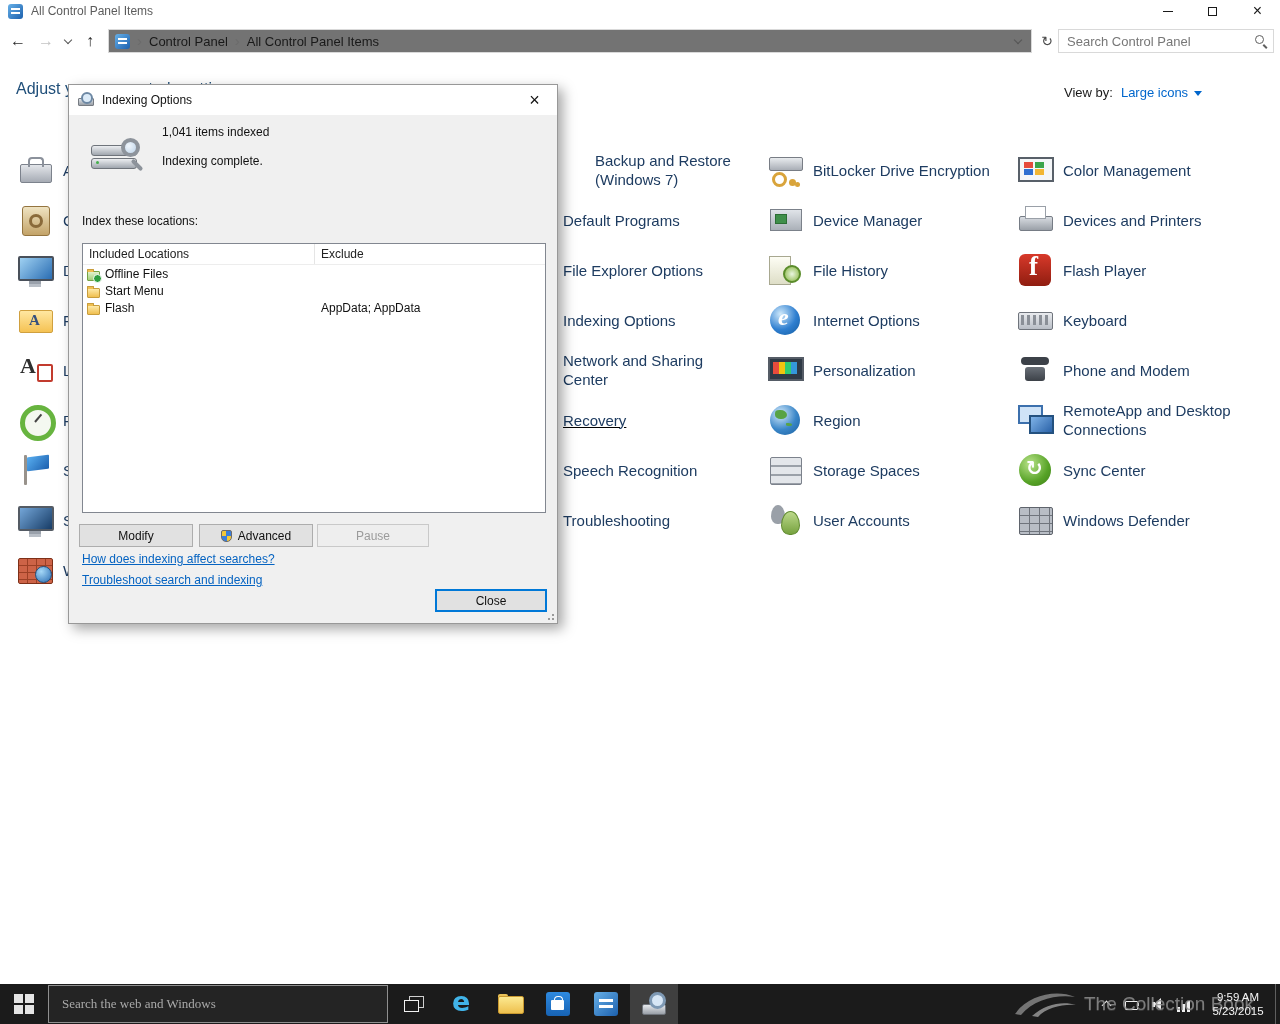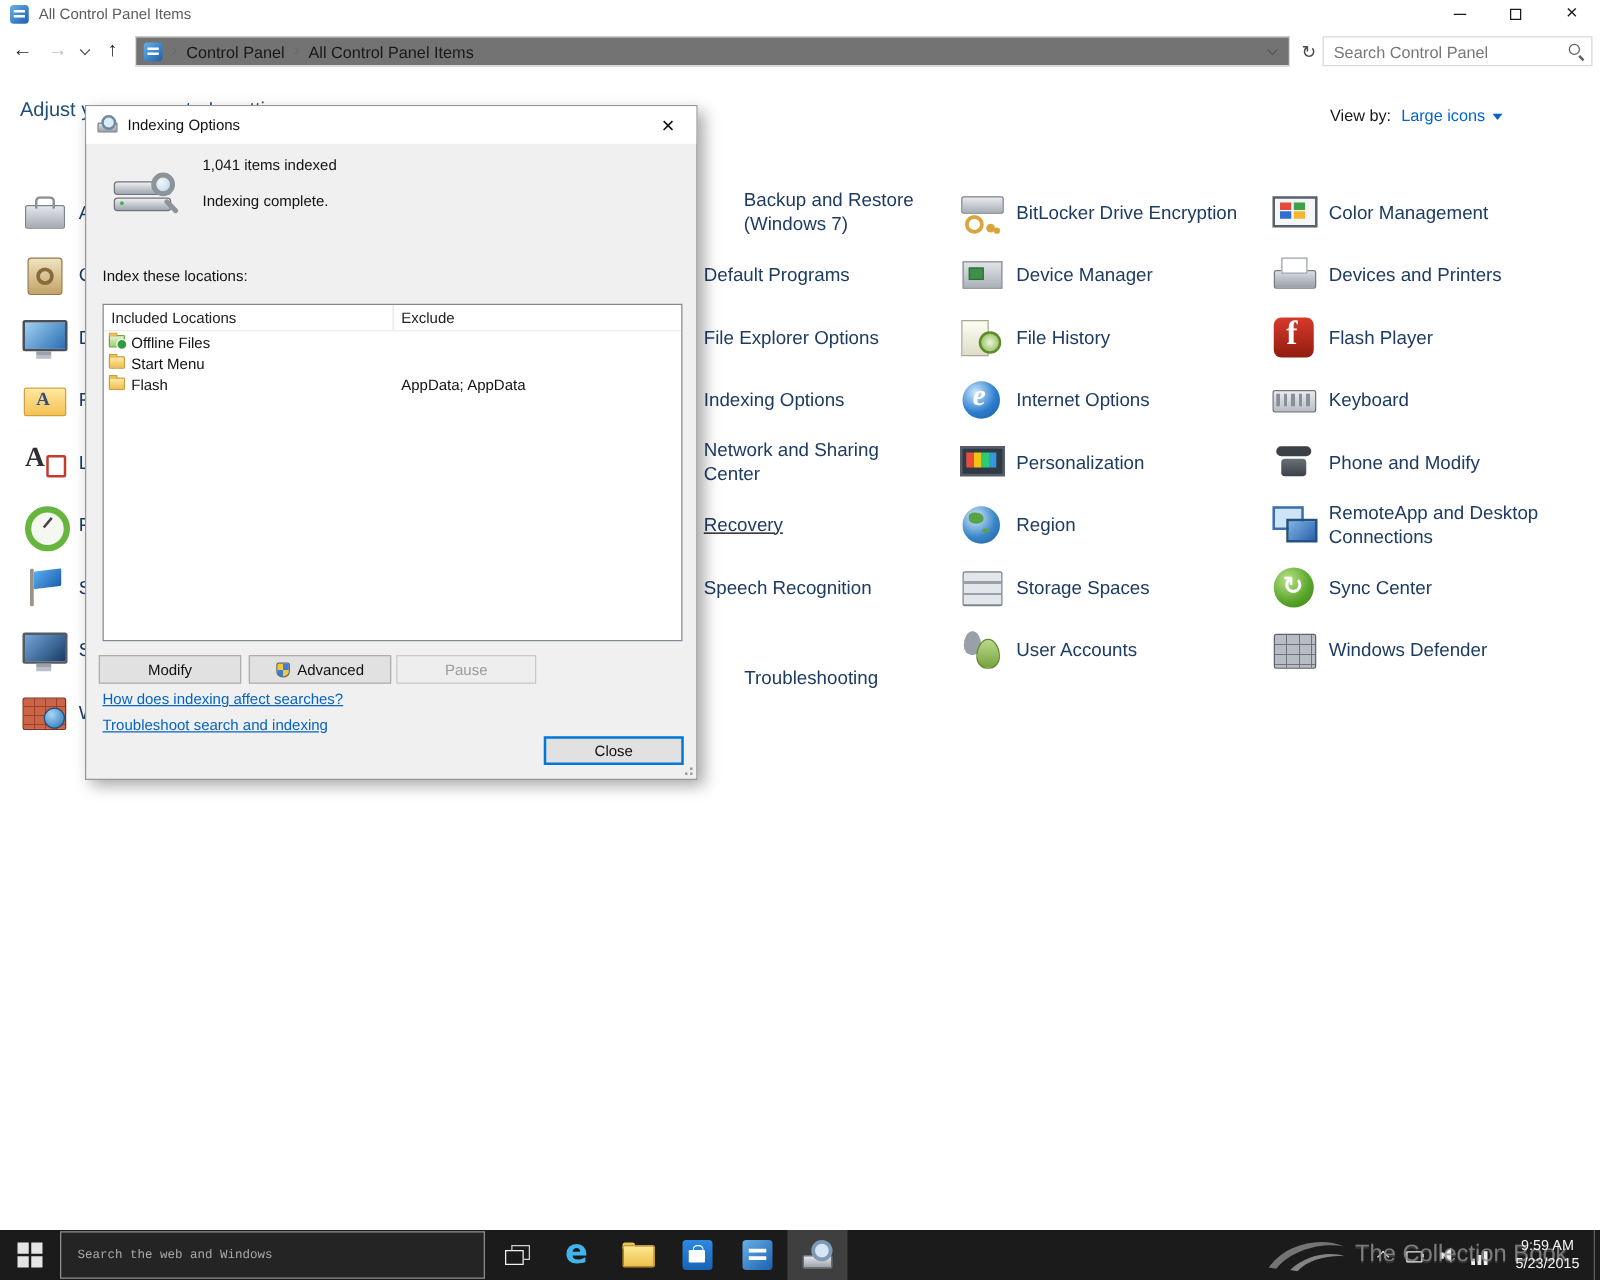--- a/index.html
+++ b/index.html
@@ -119,21 +119,21 @@
   .hdd-lens{position:absolute;right:1px;top:1px;width:19px;height:19px;border:4px solid #8d939b;border-radius:50%;background:radial-gradient(circle at 35% 35%,#f0f6fc,#bcd2e8)}
   .hdd-handle{position:absolute;right:-3px;top:26px;width:14px;height:4px;background:#8d939b;border-radius:2px;transform:rotate(45deg)}
   .dlg-count{position:absolute;left:93px;top:40px;color:#111}
   .dlg-status{position:absolute;left:93px;top:69px;color:#111}
   .dlg-loclabel{position:absolute;left:13px;top:129px;color:#111}
   .dlg-list{position:absolute;left:13px;top:158px;width:464px;height:270px;background:#fff;border:1px solid #828790;overflow:hidden}
   .list-head{display:flex;height:21px;border-bottom:1px solid #ededed}
   .head-c1{width:232px;border-right:1px solid #e5e5e5;padding:3px 0 0 6px;color:#222}
   .head-c2{flex:1;padding:3px 0 0 6px;color:#222}
   .loc-row{display:flex;height:17px;align-items:center;color:#111}
-  .loc-name{width:232px;display:flex;align-items:flex-start;padding-left:4px}
+  .loc-name{width:232px;display:flex;align-items:flex-end;padding-left:4px}
   .loc-name .txt{margin-left:5px}
   .loc-exclude{flex:1;padding-left:6px}
   .folder-ico{width:13px;height:10px;position:relative;background:linear-gradient(#fde9a7,#f0bf4f);border:1px solid #c89d3c;border-radius:1px;flex:none;margin-top:1px}
   .folder-ico::before{content:"";position:absolute;left:-1px;top:-3px;width:5px;height:2px;background:#f0bf4f;border:1px solid #c89d3c;border-bottom:none;border-radius:1px 1px 0 0}
   .folder-ico.offline{background:linear-gradient(#e2f2cd,#a3cf79);border-color:#74a344}
   .folder-ico.offline::after{content:"";position:absolute;right:-3px;bottom:-3px;width:7px;height:7px;background:#2f9e3f;border:1px solid #fff;border-radius:50%}
   .btn{position:absolute;height:23px;background:#e1e1e1;border:1px solid #adadad;font-size:12px;font-family:inherit;color:#111;display:flex;align-items:center;justify-content:center;padding:0}
   .btn-modify{left:10px;top:439px;width:114px}
   .btn-advanced{left:130px;top:439px;width:114px}
   .btn-advanced .uac{margin-right:6px}
@@ -143,21 +143,21 @@
   .dlg-link{position:absolute;left:13px;font-size:12px;color:#0563c1;text-decoration:underline;cursor:pointer}
   .l1{top:467px}.l2{top:488px}
   .dlg-grip{position:absolute;right:2px;bottom:2px;width:10px;height:10px}
   .dlg-grip::before{content:"";position:absolute;right:1px;bottom:1px;width:2px;height:2px;background:#9a9a9a;box-shadow:-4px 0 0 #9a9a9a,0 -4px 0 #9a9a9a}
 
   
   .taskbar{position:absolute;left:0;right:0;bottom:0;height:40px;background:#1b1b1b;display:flex;align-items:center;z-index:10}
   .tb-startbtn{width:48px;height:40px;display:flex;align-items:center;justify-content:center;flex:none}
   .tb-start{position:relative;width:21px;height:21px}
   .tb-start::before{content:"";position:absolute;left:0;top:0;width:9px;height:9px;background:#e4e4e4;box-shadow:11px 0 0 #e4e4e4,0 11px 0 #e4e4e4,11px 11px 0 #e4e4e4}
-  .tb-search{width:340px;height:38px;background:#242424;border:1px solid #8f8f8f;color:#a9a9a9;font-size:10px;padding:0 0 0 13px;font-family:Liberation Mono, monospace;outline:none;flex:none}
+  .tb-search{width:340px;height:38px;background:#242424;border:1px solid #8f8f8f;color:#a9a9a9;font-size:13px;padding:0 0 0 13px;font-family:Liberation Serif, serif;outline:none;flex:none}
   .tb-search::placeholder{color:#a9a9a9}
   .tb-apps{display:flex;height:40px;margin-left:2px}
   .tb-btn{width:48px;height:40px;display:flex;align-items:center;justify-content:center}
   .tb-btn.active{background:rgba(255,255,255,.16)}
   .tbicon{position:relative}
   .tb-task-view{width:20px;height:16px}
   .tb-task-view::before{content:"";position:absolute;right:0;top:0;width:13px;height:10px;border:1.5px solid #cfcfcf}
   .tb-task-view::after{content:"";position:absolute;left:0;bottom:0;width:13px;height:10px;border:1.5px solid #f1f1f1;background:#1b1b1b}
   .tb-edge{width:26px;height:26px}
   .tb-edge::before{content:"e";position:absolute;left:3px;top:-5px;font:bold 27px "DejaVu Sans",sans-serif;color:#41b4e9}
@@ -296,21 +296,21 @@
         <div class="cp-label">Network and Sharing Center</div>
       </div>
       <div class="cp-item" style="left: 516px; top: 395px; text-decoration: underline;">
         <div class="cpicon ic-recovery"></div>
         <div class="cp-label">Recovery</div>
       </div>
       <div class="cp-item" style="left: 516px; top: 445px;">
         <div class="cpicon ic-speech-recognition"></div>
         <div class="cp-label">Speech Recognition</div>
       </div>
-      <div class="cp-item" style="left: 528px; top: 495px; flex-direction: column;">
+      <div class="cp-item" style="left: 516px; top: 495px;">
         <div class="cpicon ic-troubleshooting"></div>
         <div class="cp-label">Troubleshooting</div>
       </div>
       <div class="cp-item" style="left: 766px; top: 145px;">
         <div class="cpicon ic-bitlocker"></div>
         <div class="cp-label">BitLocker Drive Encryption</div>
       </div>
       <div class="cp-item" style="left: 766px; top: 195px;">
         <div class="cpicon ic-device-manager"></div>
         <div class="cp-label">Device Manager</div>
@@ -350,21 +350,21 @@
       <div class="cp-item" style="left: 1016px; top: 245px;">
         <div class="cpicon ic-flash-player"></div>
         <div class="cp-label">Flash Player</div>
       </div>
       <div class="cp-item" style="left: 1016px; top: 295px;">
         <div class="cpicon ic-keyboard"></div>
         <div class="cp-label">Keyboard</div>
       </div>
       <div class="cp-item" style="left: 1016px; top: 345px;">
         <div class="cpicon ic-phone-modem"></div>
-        <div class="cp-label">Phone and Modify</div>
+        <div class="cp-label">Phone and Modem</div>
       </div>
       <div class="cp-item" style="left: 1016px; top: 395px;">
         <div class="cpicon ic-remoteapp"></div>
         <div class="cp-label">RemoteApp and Desktop Connections</div>
       </div>
       <div class="cp-item" style="left: 1016px; top: 445px;">
         <div class="cpicon ic-sync-center"></div>
         <div class="cp-label">Sync Center</div>
       </div>
       <div class="cp-item" style="left: 1016px; top: 495px;">

